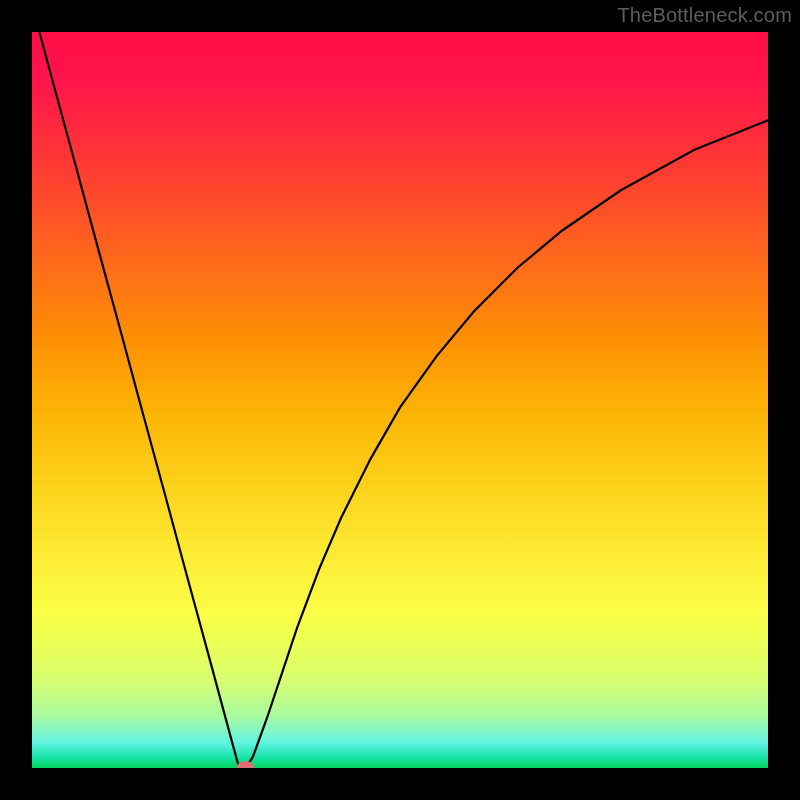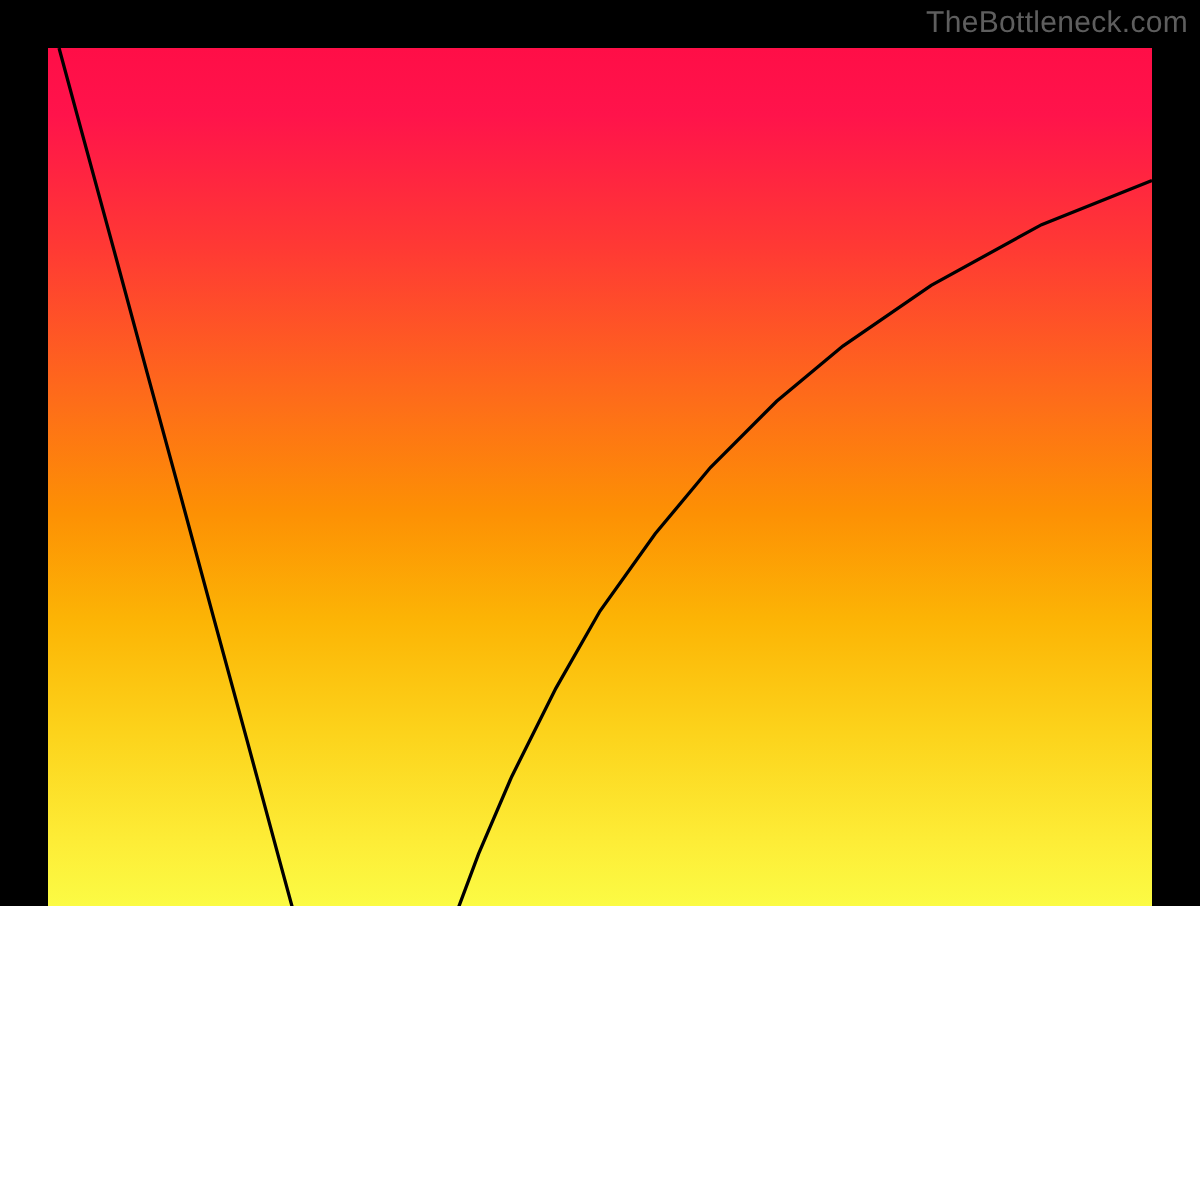--- a/index.html
+++ b/index.html
@@ -2,21 +2,21 @@
 <html><head>
 <meta charset="utf-8">
 <style>
   body {
     margin: 0;
     padding: 0;
     background: #ffffff;
   }
   .container {
     width: 800px;
-    height: 604px;
+    height: 800px;
     position: relative;
     background: #000000;
   }
   .plot-area {
     position: absolute;
     left: 32px;
     top: 32px;
     width: 736px;
     height: 736px;
   }

